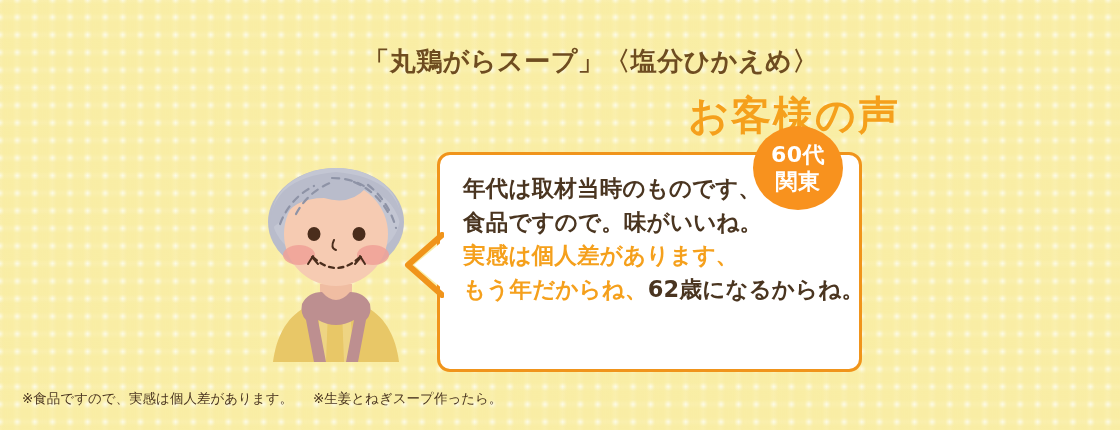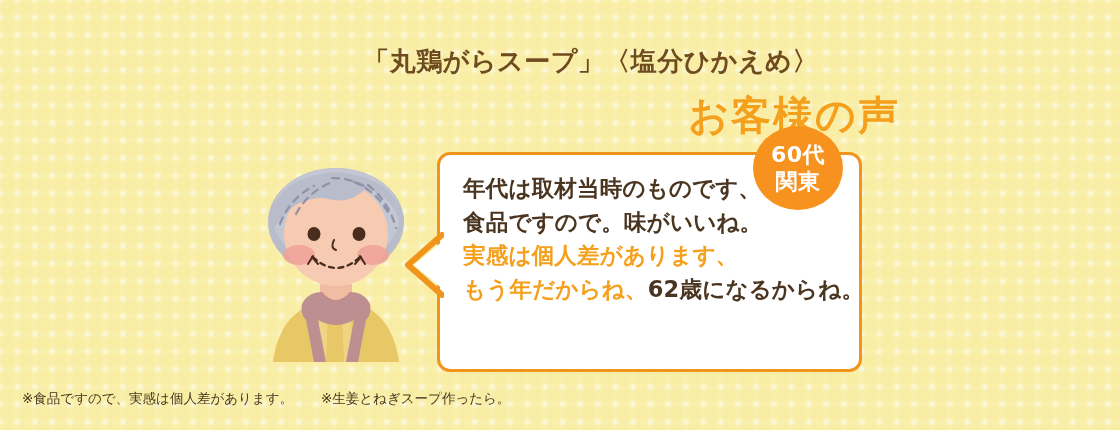--- a/index.html
+++ b/index.html
@@ -126,21 +126,21 @@
     line-height: 27px;
     letter-spacing: 0.5px;
   }
 
   
   .notes {
     position: absolute;
     left: 22px;
     top: 390px;
     display: flex;
-    gap: 28px;
+    gap: 20px;
     font-size: 13.5px;
     color: #4a3520;
     white-space: nowrap;
   }
 </style>
 </head>
 <body>
 
 <div id="stage">
 

